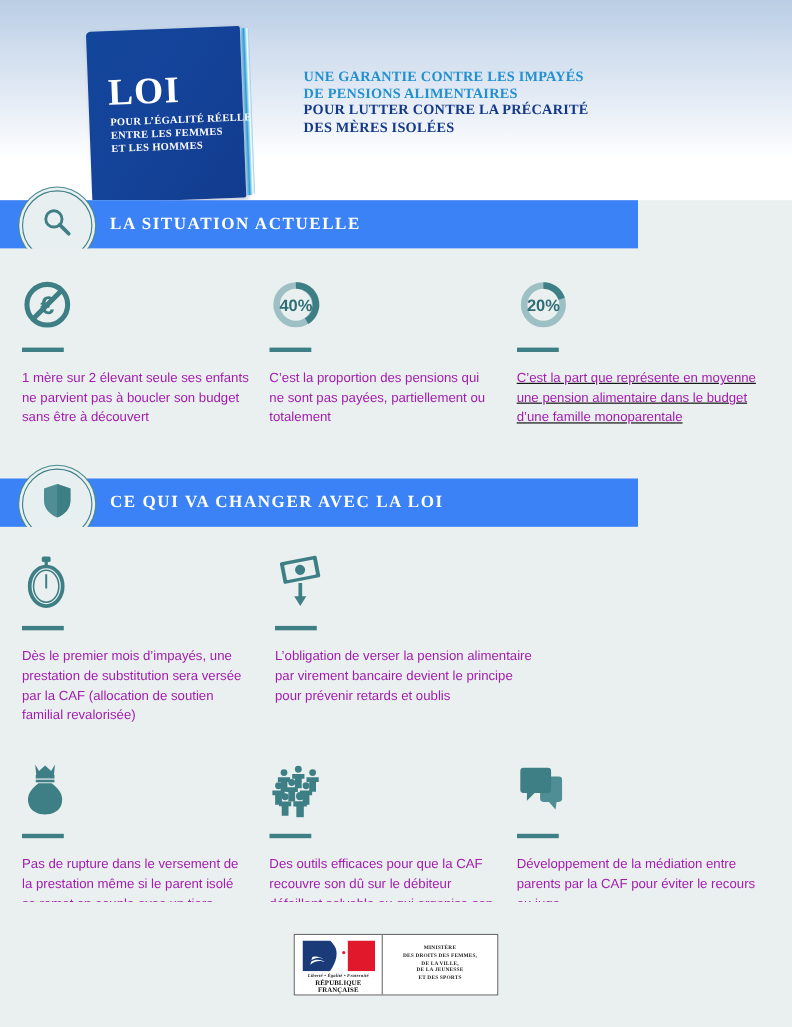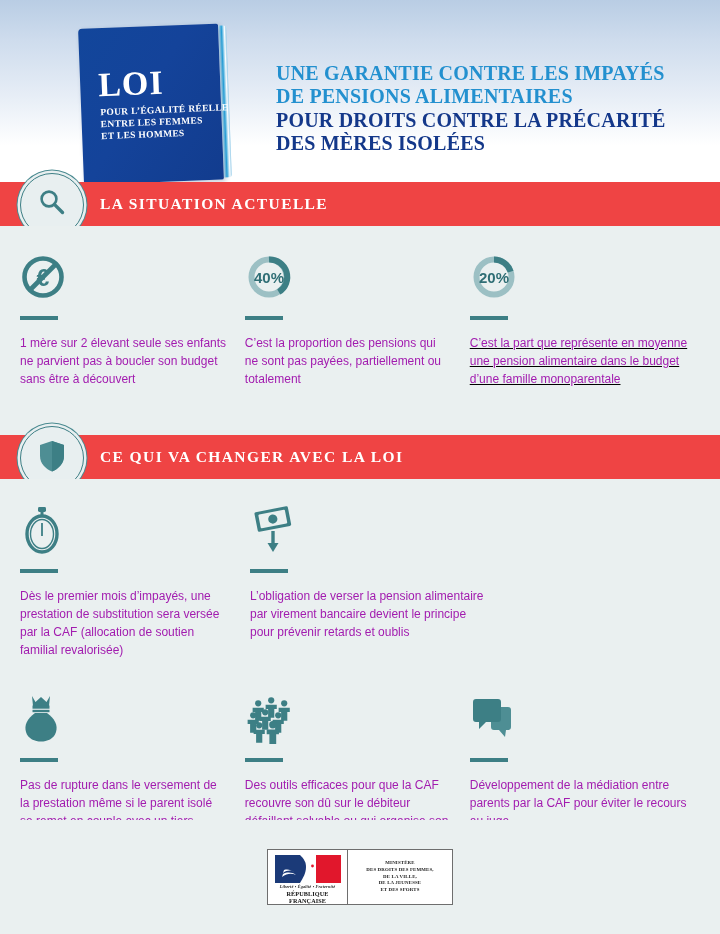--- a/index.html
+++ b/index.html
@@ -85,34 +85,34 @@
   .book-sub div { white-space: nowrap; }
 
   .headline {
     position: absolute;
     left: 276px;
     top: 62px;
     line-height: 1.17;
   }
   .headline .hl {
     font-family: "Liberation Serif", serif;
-    font-size: 20px;
+    font-size: 13px;
     font-weight: bold;
     letter-spacing: 0.2px;
     white-space: nowrap;
   }
   .hl.light { color: #2390cf; }
   .hl.dark  { color: #14388a; }
 
   
   .banner {
     position: relative;
-    width: 720px;
+    width: 580px;
     height: 44px;
-    background: #ef4444;
+    background: #3b82f6;
     margin-top: 0;
   }
   .banner-title {
     position: absolute;
     left: 100px;
     top: 0;
     height: 44px;
     line-height: 44px;
     color: #ffffff;
     font-family: "Liberation Serif", serif;
@@ -262,21 +262,21 @@
           <div>ENTRE LES FEMMES</div>
           <div>ET LES HOMMES</div>
         </div>
       </div>
     </div>
   </div>
 
   <div class="headline">
     <div class="hl light">UNE GARANTIE CONTRE LES IMPAYÉS</div>
     <div class="hl light">DE PENSIONS ALIMENTAIRES</div>
-    <div class="hl dark">POUR DROITS CONTRE LA PRÉCARITÉ</div>
+    <div class="hl dark">POUR LUTTER CONTRE LA PRÉCARITÉ</div>
     <div class="hl dark">DES MÈRES ISOLÉES</div>
   </div>
 </div>
 
 <div class="banner">
   <div class="banner-badge">
     <span>
       <svg width="34" height="34" viewBox="0 0 34 34">
         <circle cx="14" cy="13" r="7.4" fill="none" stroke="#3d7f85" stroke-width="2.6"></circle>
         <line x1="19.4" y1="18.4" x2="27.5" y2="26.5" stroke="#3d7f85" stroke-width="3.4" stroke-linecap="round"></line>

